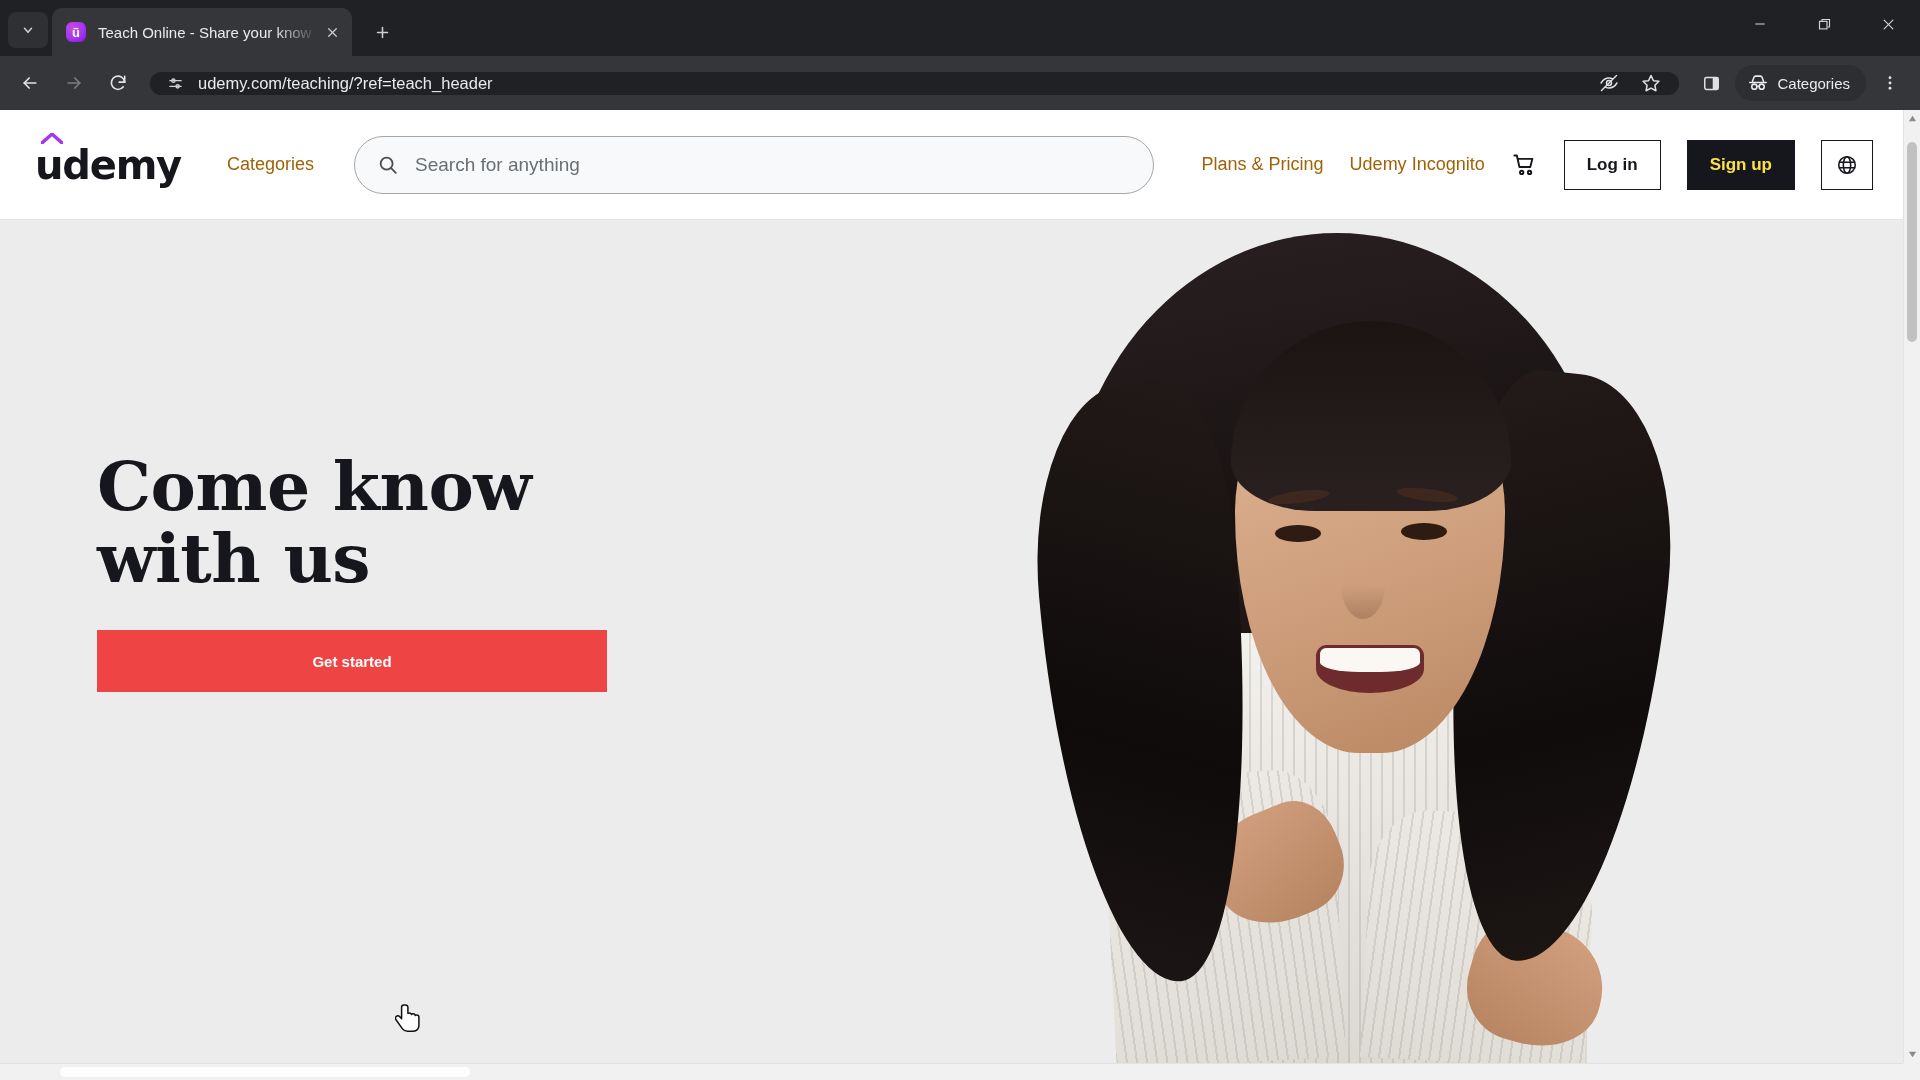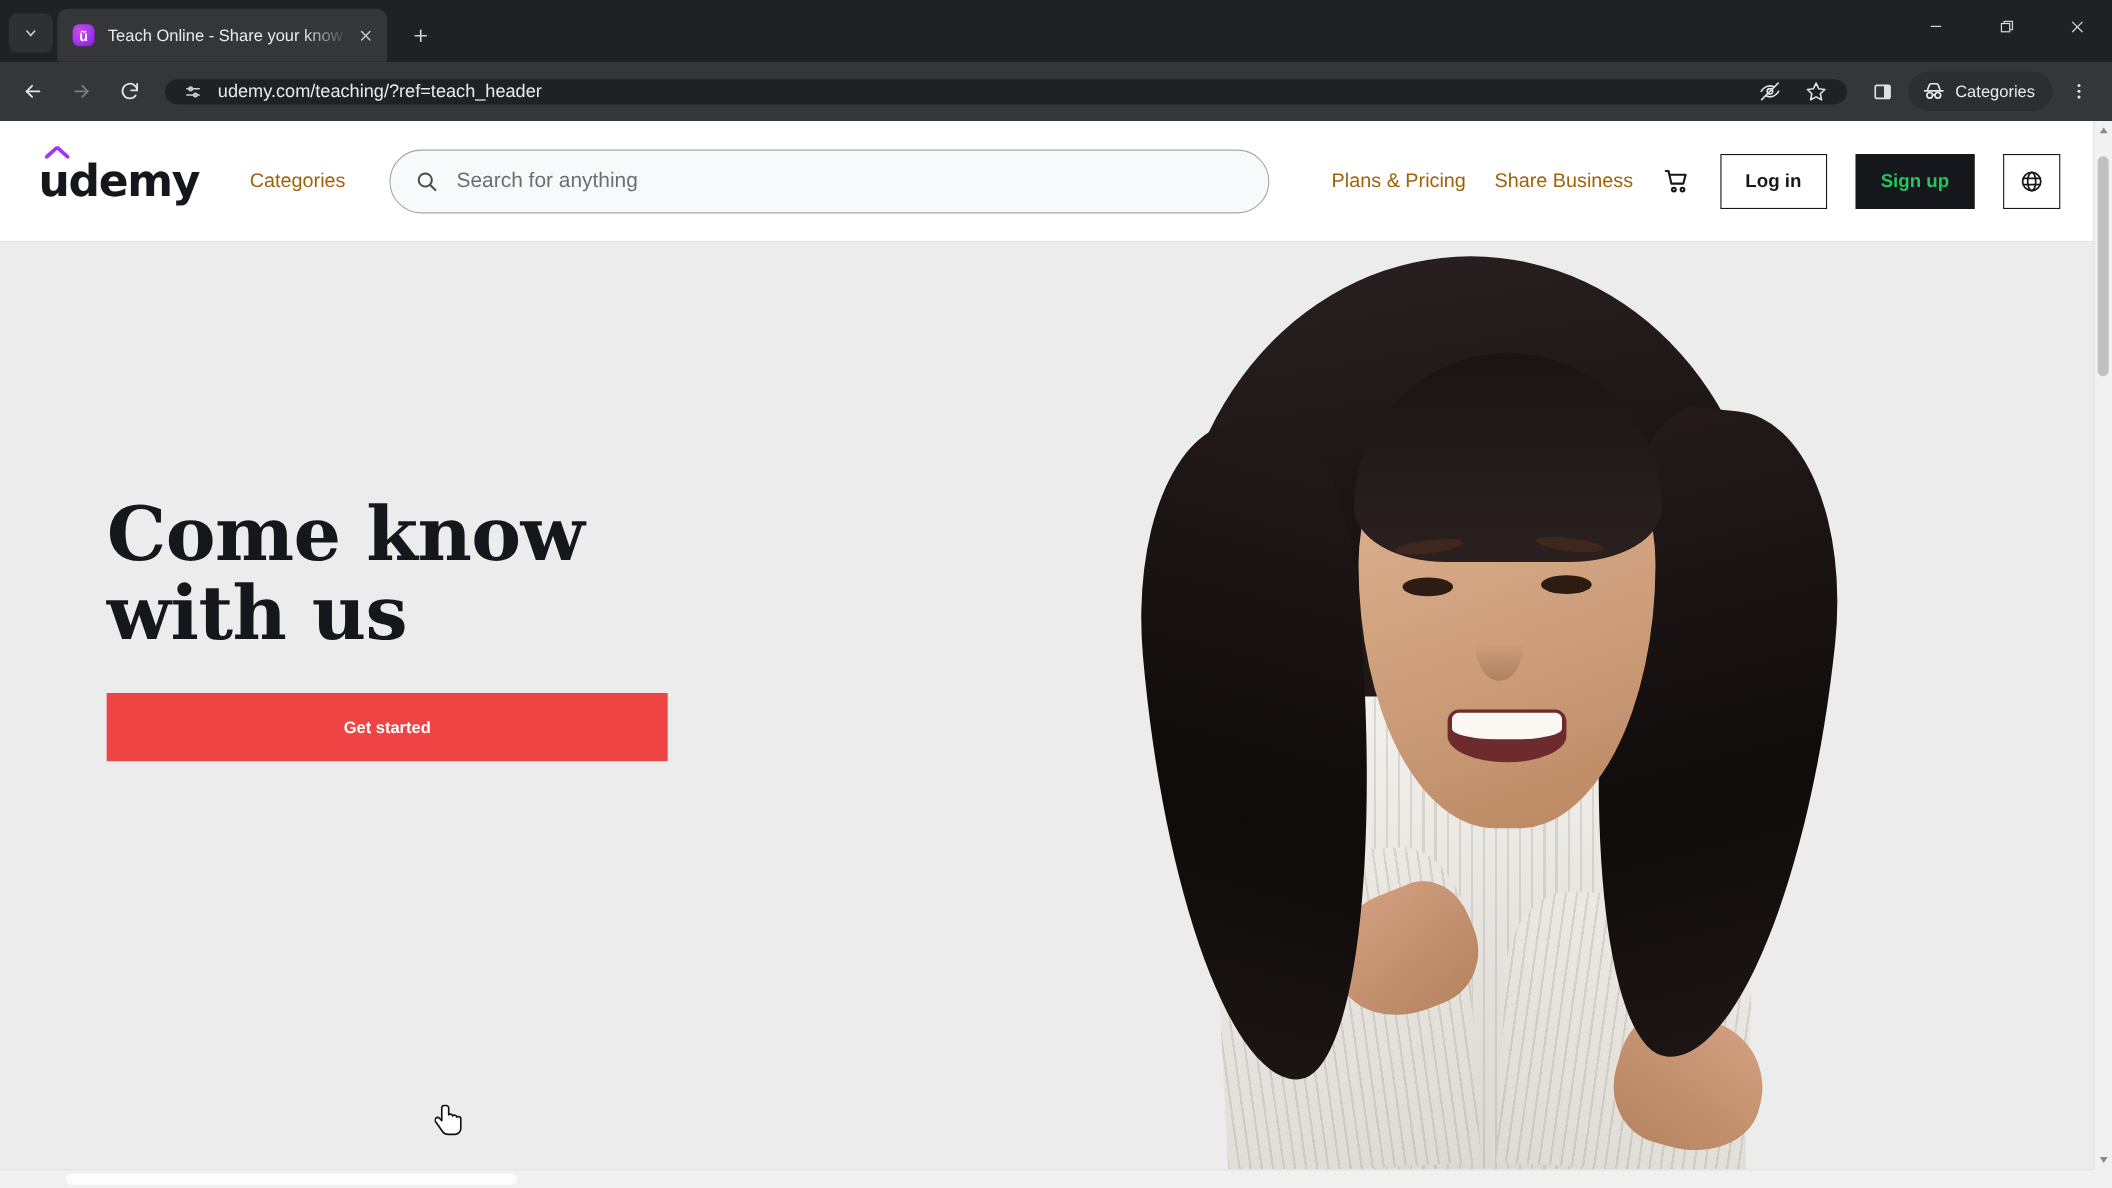--- a/index.html
+++ b/index.html
@@ -126,21 +126,21 @@
   .btn {
     font-family: "Liberation Sans", sans-serif;
     font-size: 17px; font-weight: 700; cursor: pointer; white-space: nowrap;
   }
   .btn-login {
     height: 50px; padding: 0 22px; border: 1px solid #16161d;
     background: #fff; color: #16161d;
   }
   .btn-signup {
     height: 50px; padding: 0 22px; border: 1px solid #16161d;
-    background: #16161d; color: #22c55e;
+    background: #16161d; color: #fde047;
   }
   .btn-globe {
     width: 52px; height: 50px; border: 1px solid #16161d; background: #fff;
     display: flex; align-items: center; justify-content: center; cursor: pointer;
   }
 
   
   .hero { position: relative; height: calc(100% - 110px); background: #ececec; overflow: hidden; }
   .hero-copy { position: absolute; left: 97px; top: 230px; width: 560px; }
   .hero-title {
@@ -432,21 +432,21 @@
         <div class="search-wrap">
           <svg width="22" height="22" viewBox="0 0 24 24" fill="none" stroke="#4a4c4f" stroke-width="2" stroke-linecap="round">
               <circle cx="10.5" cy="10.5" r="6.5"></circle>
               <line x1="15.4" y1="15.4" x2="20.5" y2="20.5"></line>
             </svg>
           <input class="search-input" type="text" placeholder="Search for anything" style="">
         </div>
 
         <div class="hright">
           <div class="nav-link">Plans &amp; Pricing</div>
-          <div class="nav-link">Share Business</div>
+          <div class="nav-link">Udemy Incognito</div>
           <div class="cart">
             <svg width="27" height="27" viewBox="0 0 24 24" fill="none" stroke="#16161d" stroke-width="1.7" stroke-linecap="round" stroke-linejoin="round">
                 <path d="M3 4h2.2l2.3 10.2h9.6L19 7H6"></path>
                 <circle cx="9.5" cy="19" r="1.5"></circle>
                 <circle cx="16.5" cy="19" r="1.5"></circle>
               </svg>
           </div>
           <button class="btn btn-login">Log in</button>
           <button class="btn btn-signup">Sign up</button>
           <div class="btn-globe">

